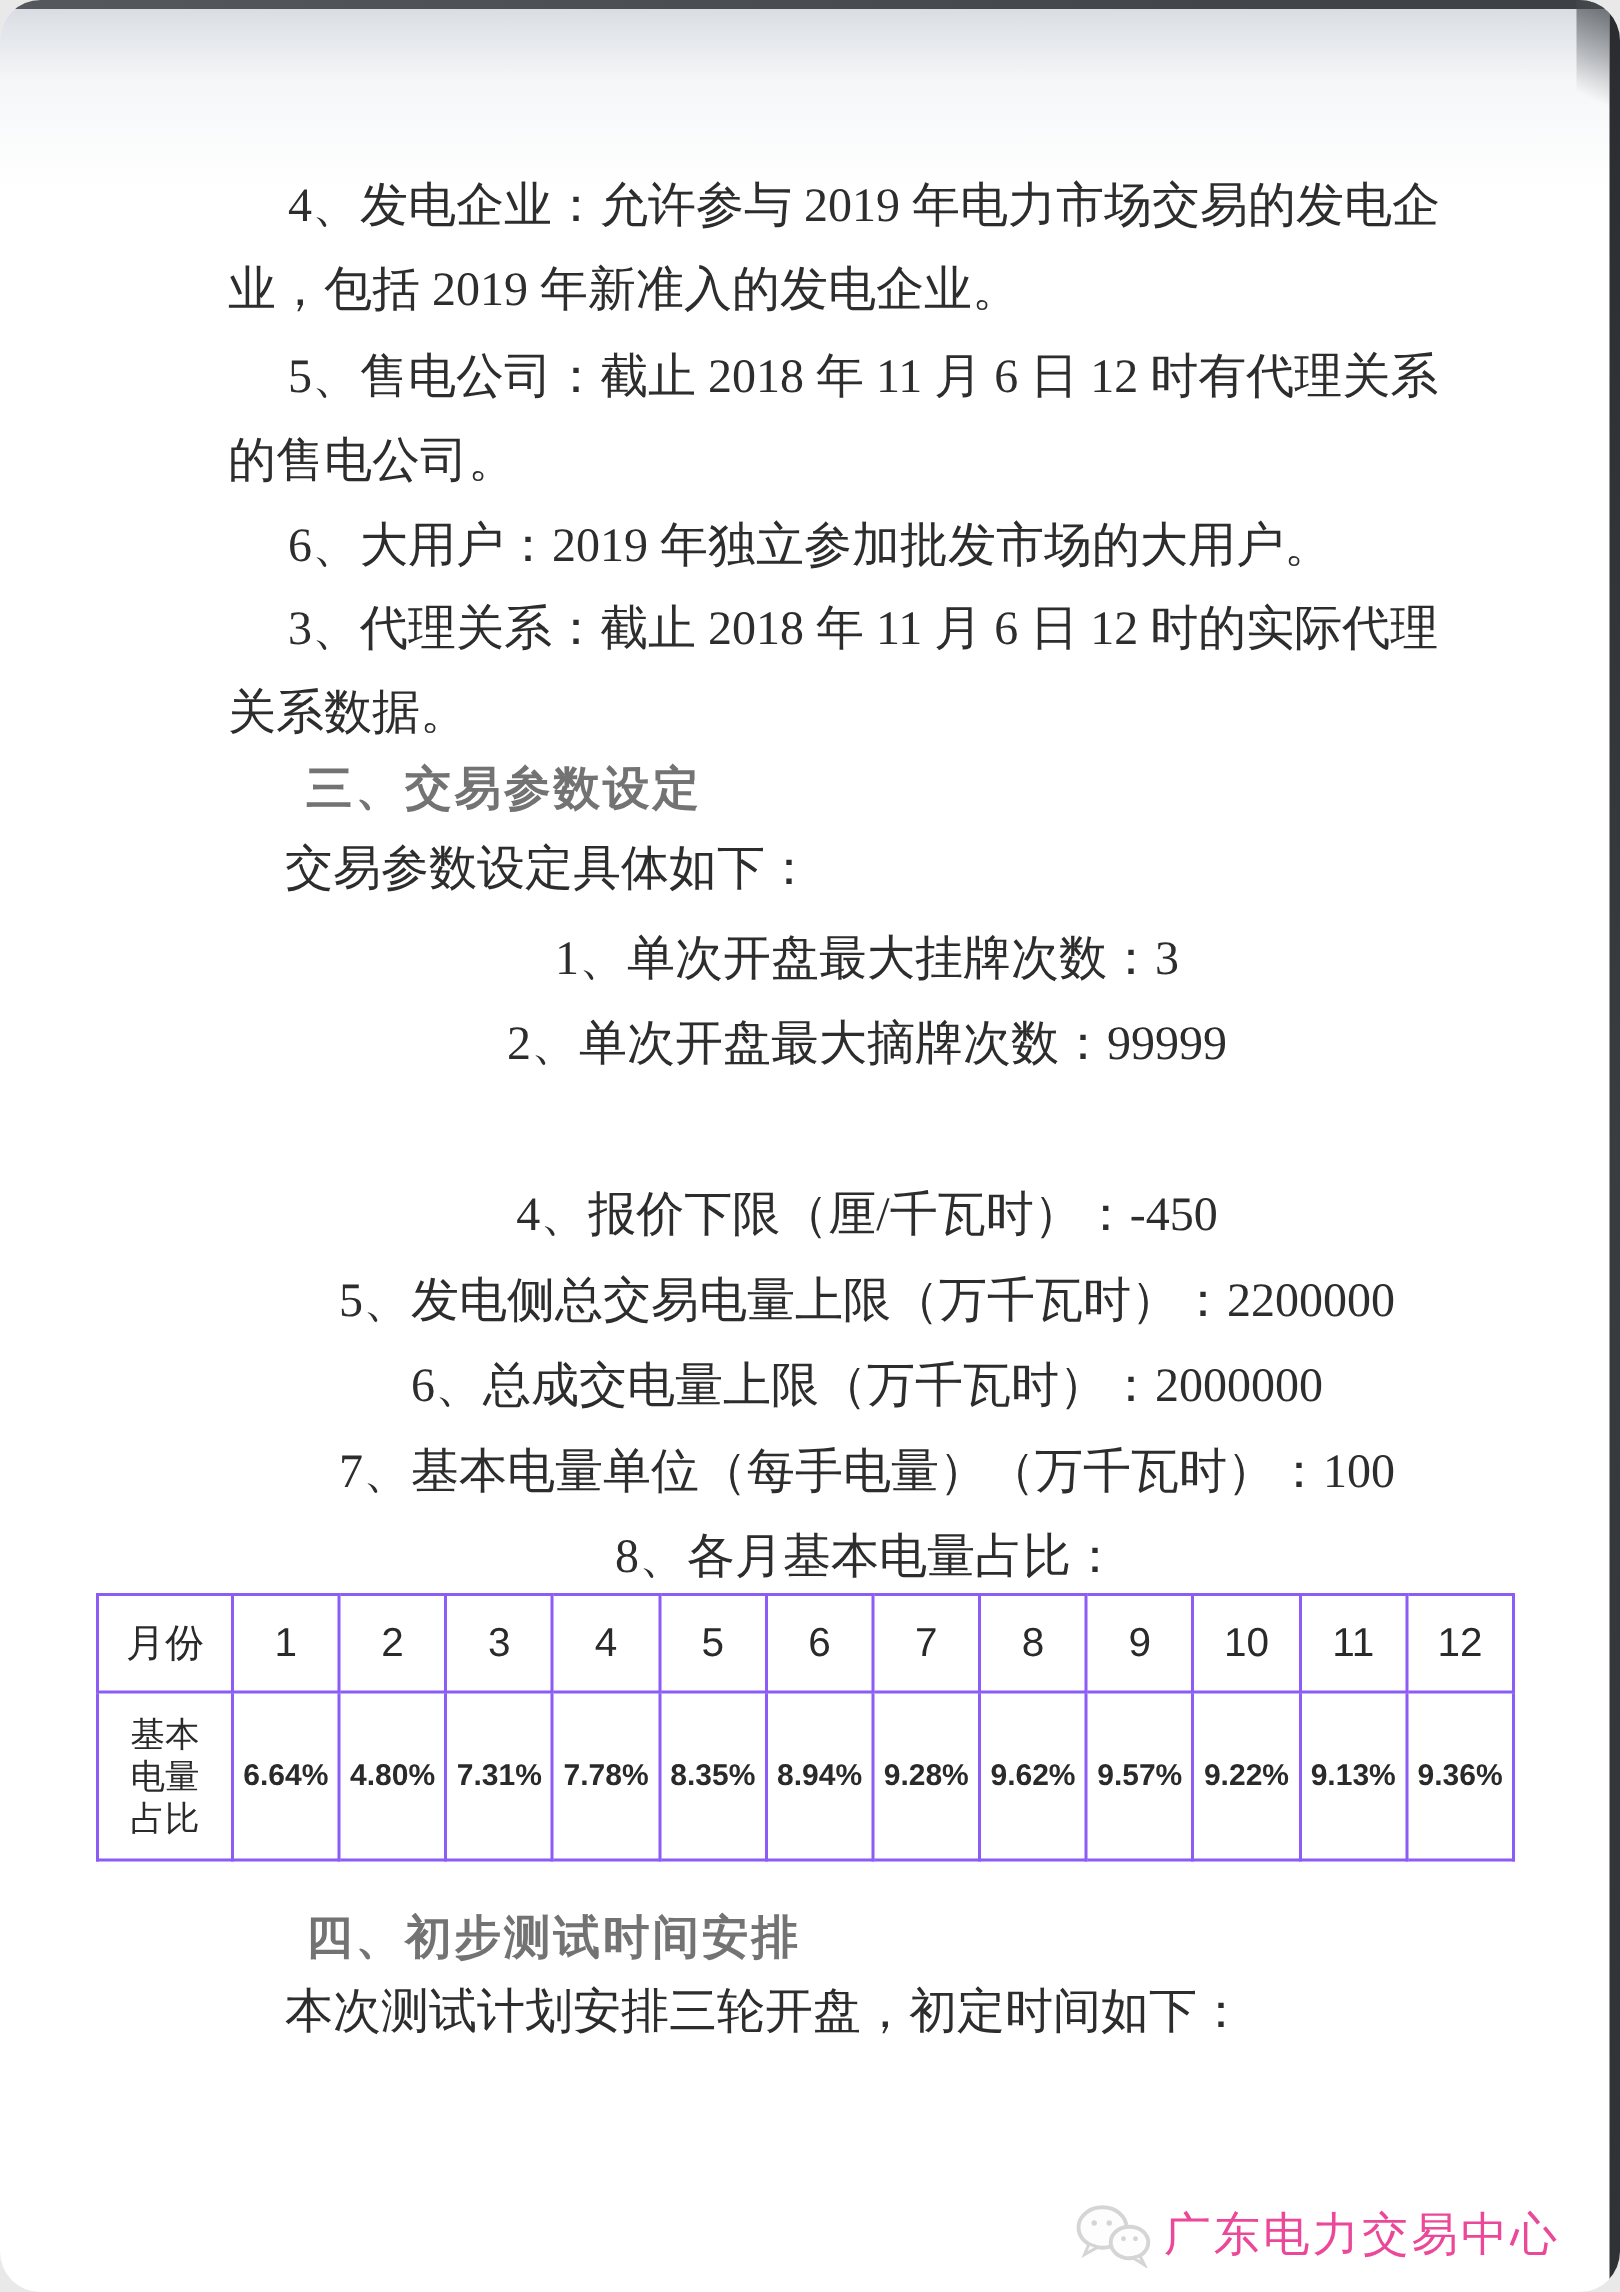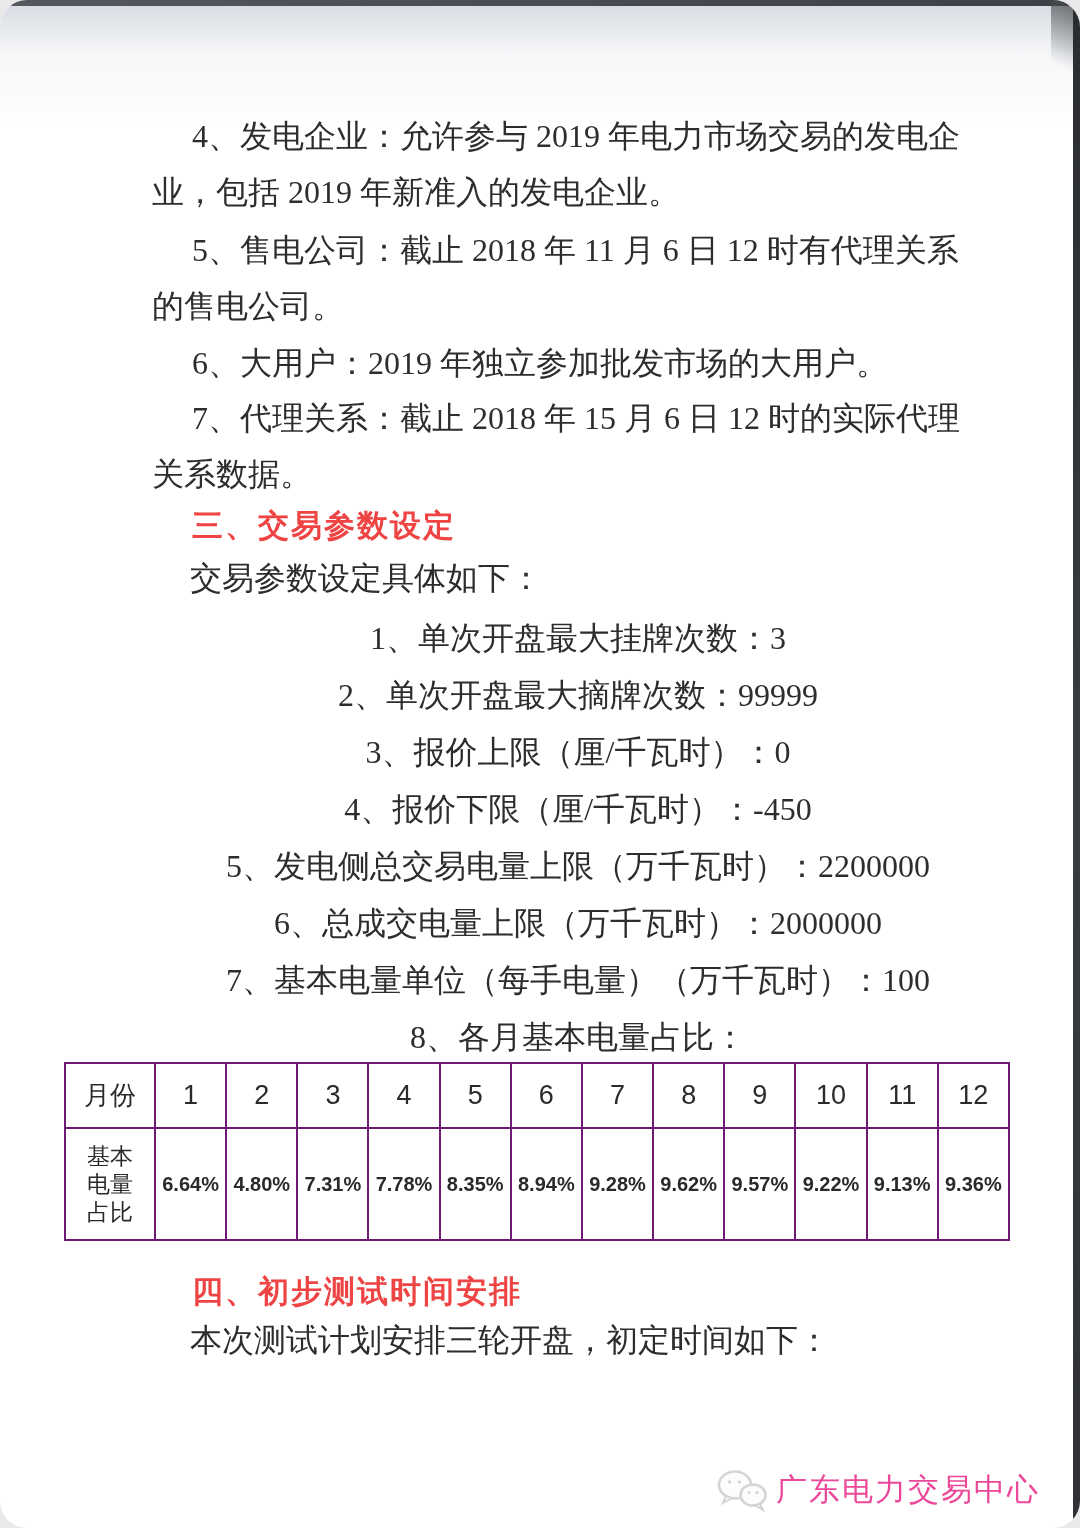--- a/index.html
+++ b/index.html
@@ -32,32 +32,32 @@
     font-size:32px; line-height:56px; height:56px;
     color:#2d2d2d; white-space:nowrap;
   }
   .indent { left:192px; }
   .item {
     position:absolute; left:188px; width:780px;
     font-size:32px; line-height:57px; height:57px;
     color:#2d2d2d; white-space:nowrap;text-align:center;
   }
   .heading {
-    position:absolute; left:192px;
+    position:absolute; left:204px;
     font-family:"Liberation Sans", sans-serif;
     font-weight:bold; font-size:31px; line-height:42px; height:42px;
-    color:#ef4444; letter-spacing:2px; white-space:nowrap;
+    color:#737373; letter-spacing:2px; white-space:nowrap;
   }
   
   .ratio-table {
     position:absolute; top:1062px; left:64px; width:946px;
     border-collapse:collapse; table-layout:fixed;
     font-family:"Liberation Sans", sans-serif; color:#2a2a2a;
   }
-  .ratio-table td { border:2px solid #701a75; text-align:center; vertical-align:middle; padding:0; }
+  .ratio-table td { border:2px solid #8b5cf6; text-align:center; vertical-align:middle; padding:0; }
   .ratio-table .corner-cell { width:88px; font-size:26px; white-space:nowrap; }
   .ratio-table .month-cell { font-size:27px; font-weight:500; }
   .ratio-table tr.header-row td { height:63px; }
   .ratio-table tr.data-row td { height:86px; }
   .ratio-table .rowlabel-cell { font-size:23px; line-height:28px; padding:12px 16px; word-break:break-all; }
   .ratio-table .value-cell { font-size:20px;font-weight:bold; }
   
   .watermark {
     position:absolute; top:1468px; right:40px;
     display:flex; align-items:center; gap:8px;
@@ -77,29 +77,28 @@
   <div class="scan-corner-wedge"></div>
 
   <div class="bodyline indent" style="top:108px">4、发电企业：允许参与 2019 年电力市场交易的发电企</div>
   <div class="bodyline" style="top:164px">业，包括 2019 年新准入的发电企业。</div>
 
   <div class="bodyline indent" style="top:222px">5、售电公司：截止 2018 年 11 月 6 日 12 时有代理关系</div>
   <div class="bodyline" style="top:278px">的售电公司。</div>
 
   <div class="bodyline indent" style="top:335px">6、大用户：2019 年独立参加批发市场的大用户。</div>
 
-  <div class="bodyline indent" style="top:390px">7、代理关系：截止 2018 年 15 月 6 日 12 时的实际代理</div>
+  <div class="bodyline indent" style="top:390px">3、代理关系：截止 2018 年 11 月 6 日 12 时的实际代理</div>
   <div class="bodyline" style="top:446px">关系数据。</div>
 
   <div class="heading" style="top:505px">三、交易参数设定</div>
   <div class="bodyline" style="top:550px;left:190px">交易参数设定具体如下：</div>
 
   <div class="item" style="top:610px">1、单次开盘最大挂牌次数：3</div>
   <div class="item" style="top:667px">2、单次开盘最大摘牌次数：99999</div>
-  <div class="item" style="top:724px">3、报价上限（厘/千瓦时）：0</div>
   <div class="item" style="top:781px">4、报价下限（厘/千瓦时）：-450</div>
   <div class="item" style="top:838px">5、发电侧总交易电量上限（万千瓦时）：2200000</div>
   <div class="item" style="top:895px">6、总成交电量上限（万千瓦时）：2000000</div>
   <div class="item" style="top:952px">7、基本电量单位（每手电量）（万千瓦时）：100</div>
   <div class="item" style="top:1009px">8、各月基本电量占比：</div>
 
   <table class="ratio-table">
     <tbody>
         <tr class="header-row">
       <td class="corner-cell">月份</td>

